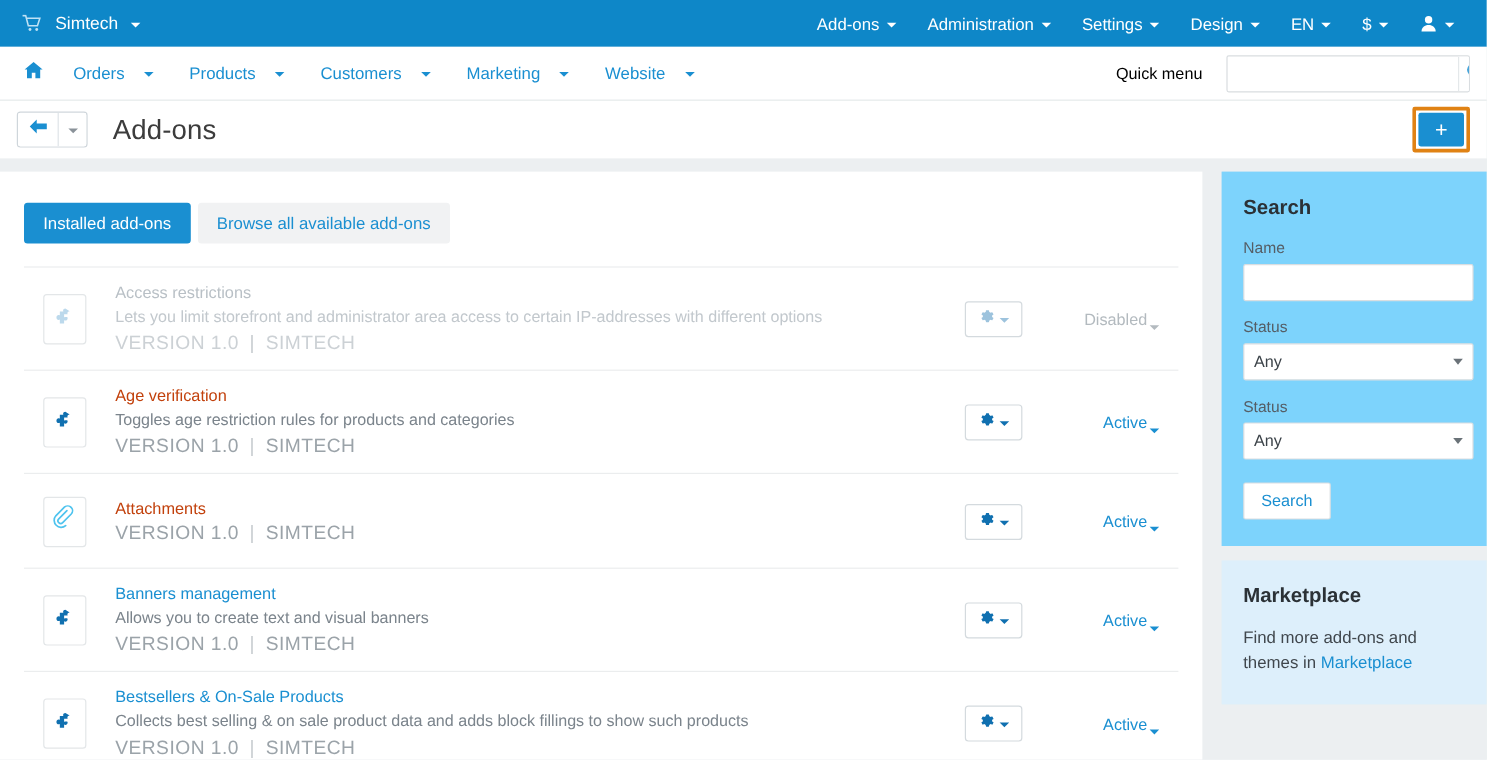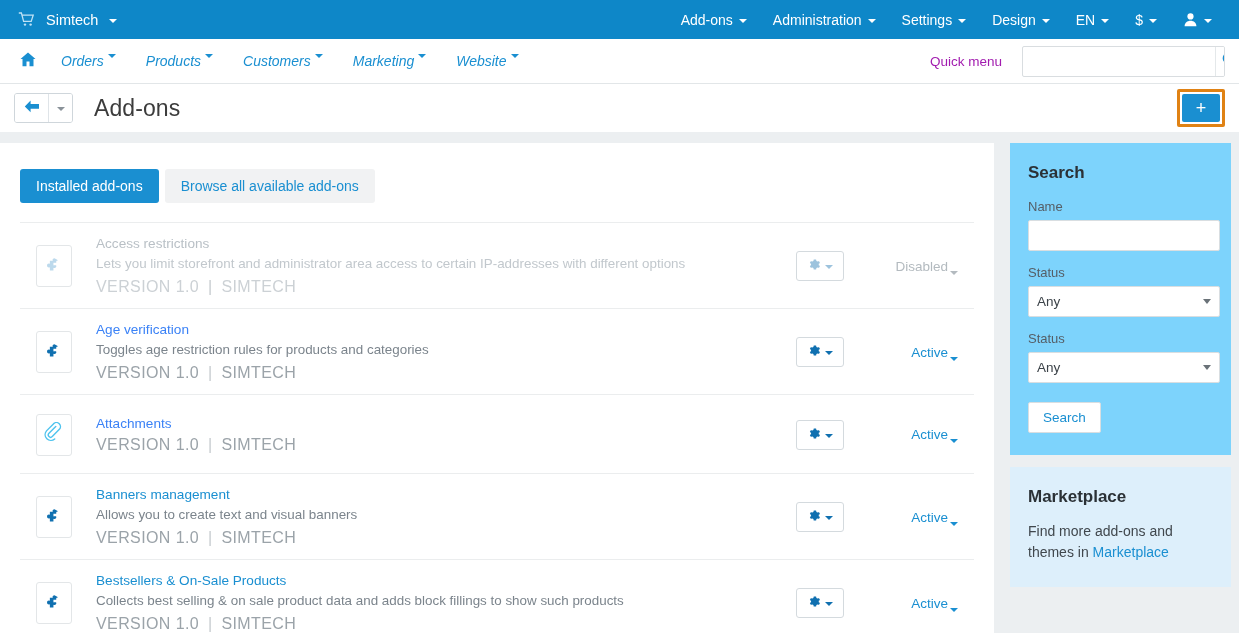--- a/index.html
+++ b/index.html
@@ -53,29 +53,28 @@
     border-bottom: 1px solid #e2e6e8;
     display: flex;
     align-items: center;
     padding: 0 14px 0 10px;
   }
   .home-icon-wrap { padding: 0 10px 0 10px; display:flex; align-items:center; cursor:pointer;}
   .mainnav-item {
     font-size: 14px;
     color: #1a8fd1;
     padding: 0 15px;
-    display: flex; align-items: flex-start; gap: 4px;
+    display: flex; align-items: center; gap: 16px;
     cursor: pointer;
     white-space: nowrap;
-    font-style: italic;
   }
   .mainnav .spacer { flex: 1; }
   .quick-menu {
     font-size: 13.5px;
-    color: #a21caf;
+    color: #000000;
     margin-right: 20px;
     cursor: pointer;
   }
   .searchbox {
     display: flex;
     width: 203px;
     height: 31px;
     border: 1px solid #d9dde0;
     background: #fff;
     border-radius: 2px;
@@ -145,21 +144,21 @@
     color: #fff;
     font-size: 18px;
     line-height: 1;
     display: flex; align-items: center; justify-content: center;
     cursor: pointer;
   }
 
   
   .page {
     display: flex;
-    padding: 0 8px 0 0;
+    padding: 0 0 0 0;
     height: 384px;
   }
   .content-col {
     width: 1002px;
     padding: 0 0 0 0;
   }
   .panel {
     background: #fff;
     margin: 11px 0 0 0;
     min-height: 490px;
@@ -195,21 +194,21 @@
     flex: none;
     background: #fff;
   }
   .row-main { flex: 1; min-width: 0; padding-right: 14px; }
   .row-title {
     font-size: 13.6px;
     color: #1a8fd1;
     margin-bottom: 5px;
     cursor: pointer;
   }
-  .row-title.plain { color: #3b82f6; cursor: default; }
+  .row-title.plain { color: #c2410c; cursor: default; }
   .row-desc {
     font-size: 13.4px;
     color: #7b848c;
     margin-bottom: 7px;
   }
   .row-meta {
     font-size: 16px;
     color: #9ba3a9;
     letter-spacing: .4px;
   }

